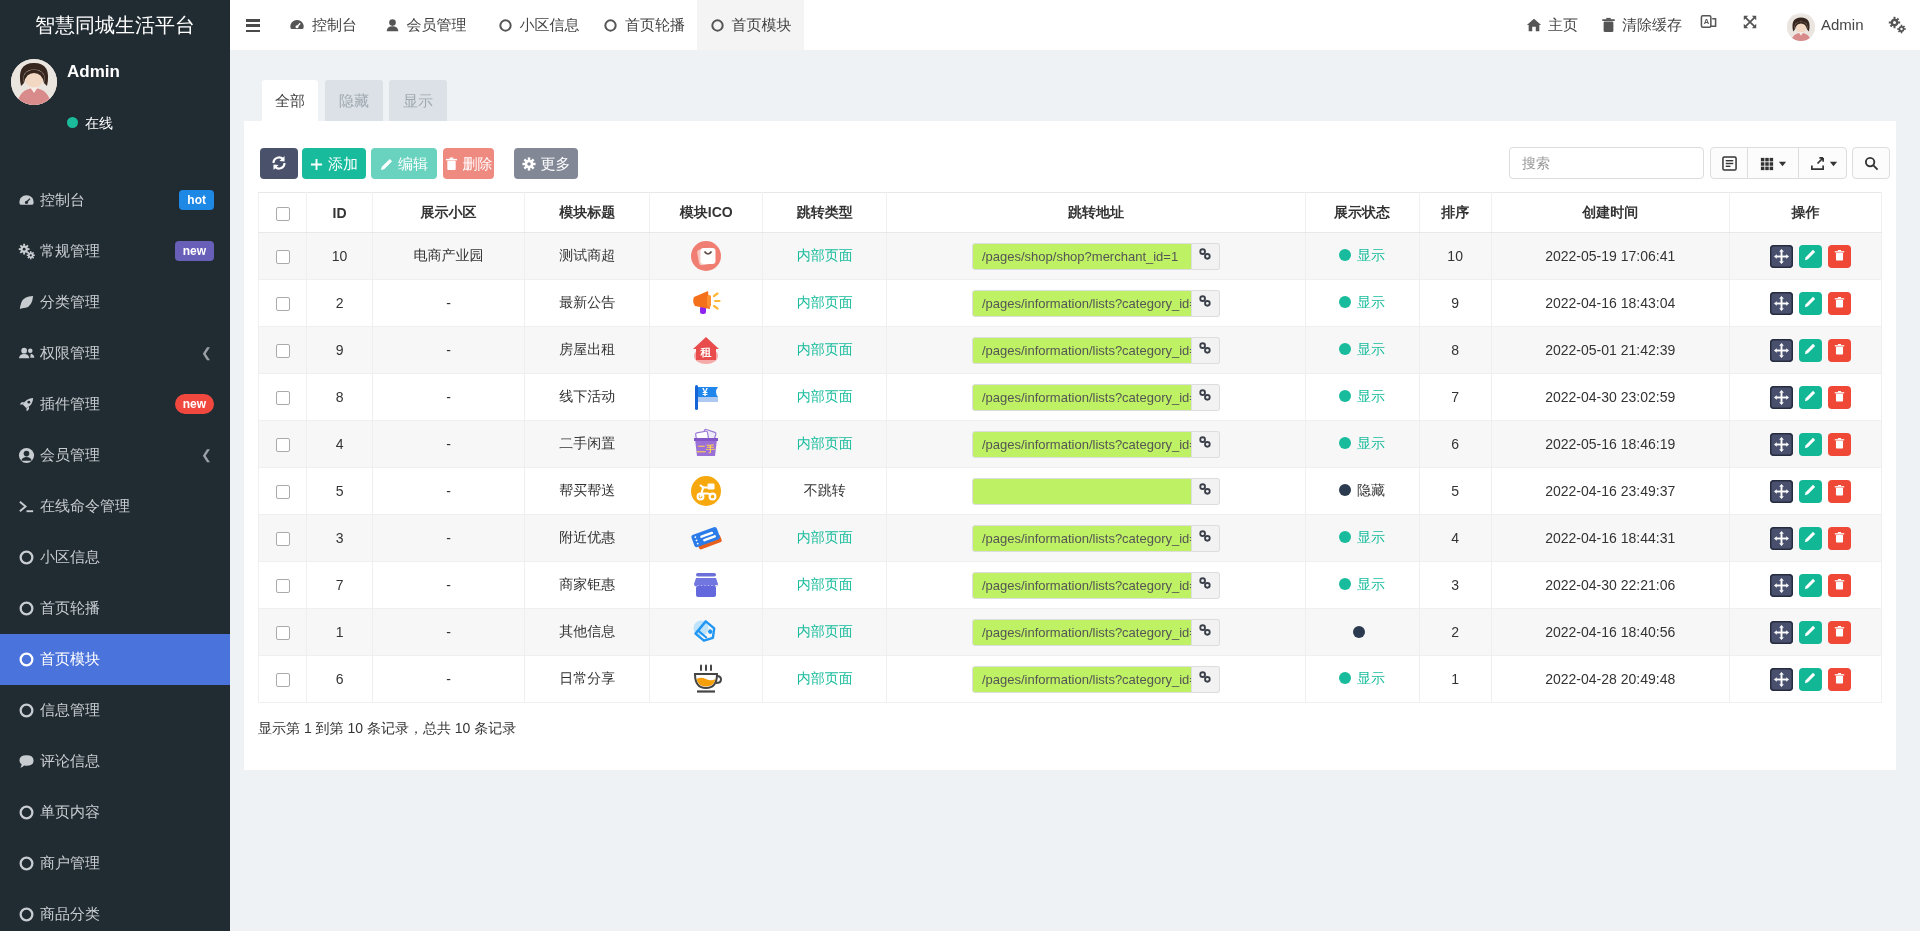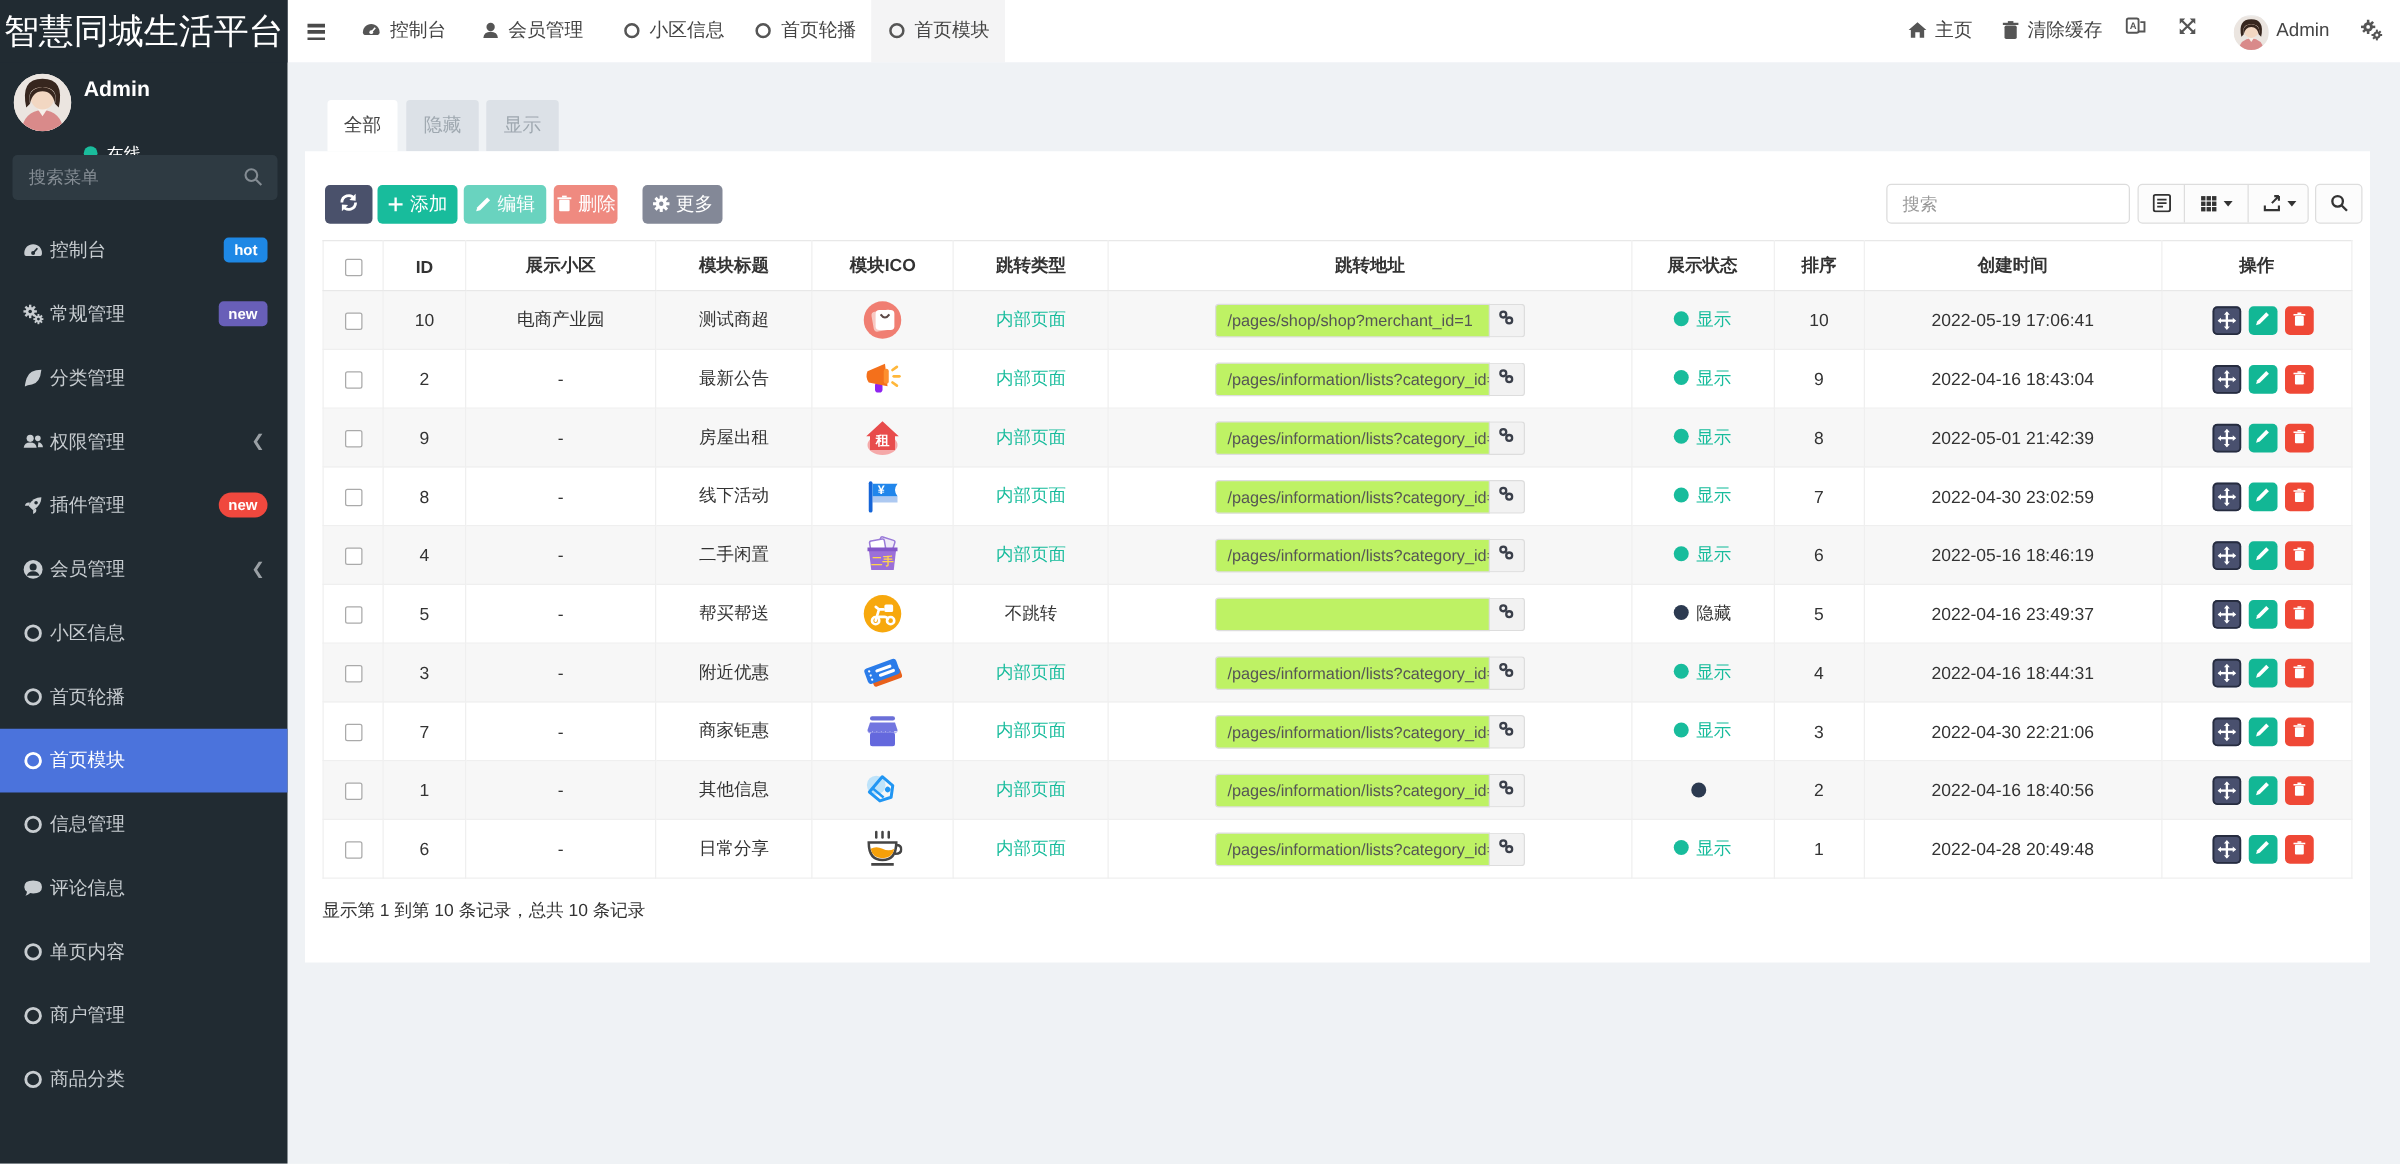--- a/index.html
+++ b/index.html
@@ -1,21 +1,21 @@
 <!DOCTYPE html>
 <html lang="zh"><head>
 <meta charset="utf-8">
 <style>
 * { margin:0; padding:0; box-sizing:border-box; }
 html,body { width:1920px; height:931px; overflow:hidden; font-family:"Liberation Sans",sans-serif; }
 body { background:#eff2f5; position:relative; }
 
 
 #sidebar { position:absolute; left:0; top:0; width:230px; height:931px; background:#212b32; z-index:5; }
-#logo { height:50px; line-height:50px; text-align:center; color:#fff; font-size:28px; background:#212b32; }
+#logo { height:50px; line-height:50px; text-align:center; color:#fff; font-size:20px; background:#212b32; }
 #userpanel { position:relative; height:65px; margin-top:9px; }
 #avatar { position:absolute; left:11px; top:0; width:46px; height:46px; border-radius:50%; overflow:hidden; background:#e8e3df; }
 #uname { position:absolute; left:67px; top:3px; color:#fff; font-weight:bold; font-size:17px; }
 #ustatus { position:absolute; left:67px; top:28px; color:#fff; font-size:14px;margin-top:28px; }
 #ustatus .dot { display:inline-block; width:11px; height:11px; border-radius:50%; background:#1abc9c; margin-right:7px; }
 #sidesearch { position:relative; margin:0 8px 0 10px; width:212px; height:36px; background:#2e3a42; border-radius:4px; }
 #sidesearch span.ph { position:absolute; left:13px; top:9px; color:#848c93; font-size:14px; }
 #sidesearch svg { position:absolute; right:12px; top:10px; }
 #menu { position:absolute; top:175px; left:0; width:230px; }
 .mi { position:relative; height:51px; color:#c8cdd1; font-size:15px; }
@@ -90,27 +90,20 @@
           <rect width="46" height="46" fill="#ebe5e0"></rect>
           <path d="M6 46 Q8 30 23 29 Q38 30 40 46 Z" fill="#d98a8a"></path>
           <path d="M19 28 L23 34 L27 28 Z" fill="#f6efe9"></path>
           <circle cx="23" cy="19" r="9.5" fill="#f2d7c2"></circle>
           <path d="M10 27 Q5 4 23 4 Q41 4 36 27 L33 24 Q36 11 23 10.5 Q10 11 13 24 Z" fill="#37261e"></path>
           <path d="M13 24 Q10 12 23 10.5 Q36 12 33 24 Q31 14 23 14 Q15 14 13 24Z" fill="#37261e"></path>
         </svg></div>
     <div id="uname">Admin</div>
     <div id="ustatus"><span class="dot"></span>在线</div>
   </div>
-  <div id="sidesearch">
-      <span class="ph">搜索菜单</span>
-      <svg width="15" height="15" viewBox="0 0 16 16">
-        <circle cx="6.5" cy="6.5" r="5" fill="none" stroke="#848c93" stroke-width="1.8"></circle>
-        <line x1="10.5" y1="10.5" x2="15" y2="15" stroke="#848c93" stroke-width="1.8"></line>
-      </svg>
-    </div>
   <div id="menu">
       <div class="mi">
         <svg class="ic" viewBox="0 0 18 18" width="17" height="17">
           <path d="M9 3.5 C4.6 3.5 1.5 6.8 1.5 11 Q1.5 13.5 3 13.5 L15 13.5 Q16.5 13.5 16.5 11 C16.5 6.8 13.4 3.5 9 3.5Z" fill="#c8cdd1"></path>
           <circle cx="9" cy="11" r="1.7" fill="#212b32"></circle>
           <line x1="9.6" y1="10.4" x2="12.6" y2="7" stroke="#212b32" stroke-width="1.5"></line>
         </svg>
         <span class="lb">控制台</span>
         <span class="badge hot">hot</span>
       </div>
@@ -169,20 +162,27 @@
         <span class="badge newr">new</span>
       </div>
       <div class="mi">
         <svg class="ic" viewBox="0 0 18 18" width="17" height="17">
           <circle cx="9" cy="9" r="8" fill="#c8cdd1"></circle>
           <circle cx="9" cy="7" r="3" fill="#212b32"></circle>
           <path d="M3.5 14.5 Q4.5 10.5 9 10.5 Q13.5 10.5 14.5 14.5 Z" fill="#212b32"></path>
         </svg>
         <span class="lb">会员管理</span>
         <span class="chev">❮</span>
+      </div>
+      <div class="mi">
+        <svg class="ic" viewBox="0 0 18 18" width="17" height="17">
+          <path d="M2 4 L8 9 L2 14" fill="none" stroke="#c8cdd1" stroke-width="2"></path>
+          <line x1="9" y1="14" x2="16" y2="14" stroke="#c8cdd1" stroke-width="2"></line>
+        </svg>
+        <span class="lb">在线命令管理</span>
       </div>
       <div class="mi">
         <svg class="ic" viewBox="0 0 18 18" width="17" height="17">
           <circle cx="9" cy="9" r="6.2" fill="none" stroke="#c8cdd1" stroke-width="2.4"></circle>
         </svg>
         <span class="lb">小区信息</span>
       </div>
       <div class="mi">
         <svg class="ic" viewBox="0 0 18 18" width="17" height="17">
           <circle cx="9" cy="9" r="6.2" fill="none" stroke="#c8cdd1" stroke-width="2.4"></circle>

